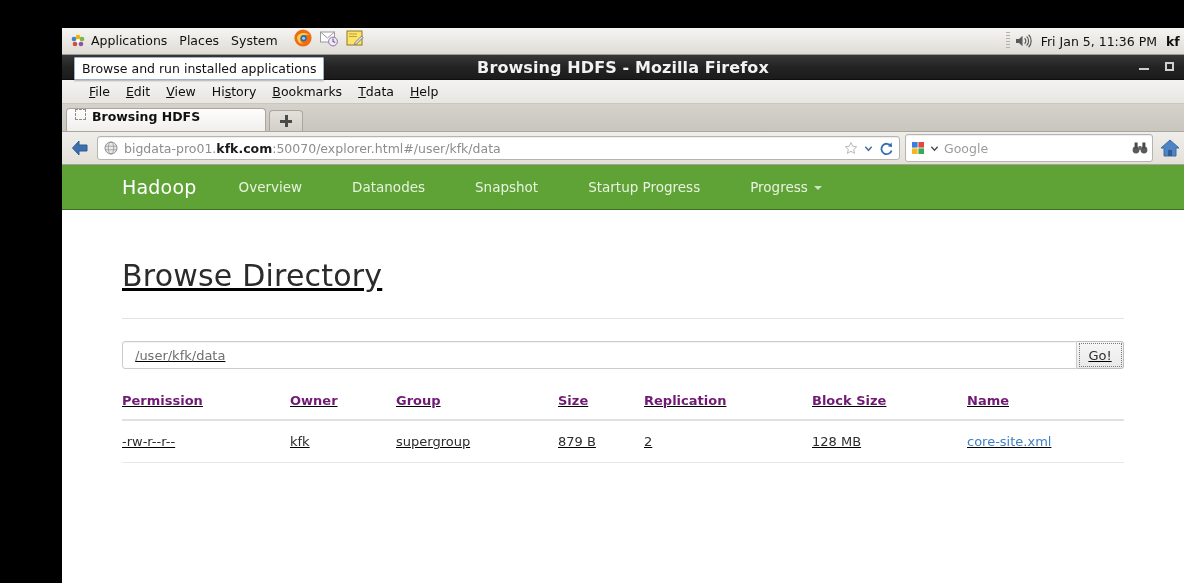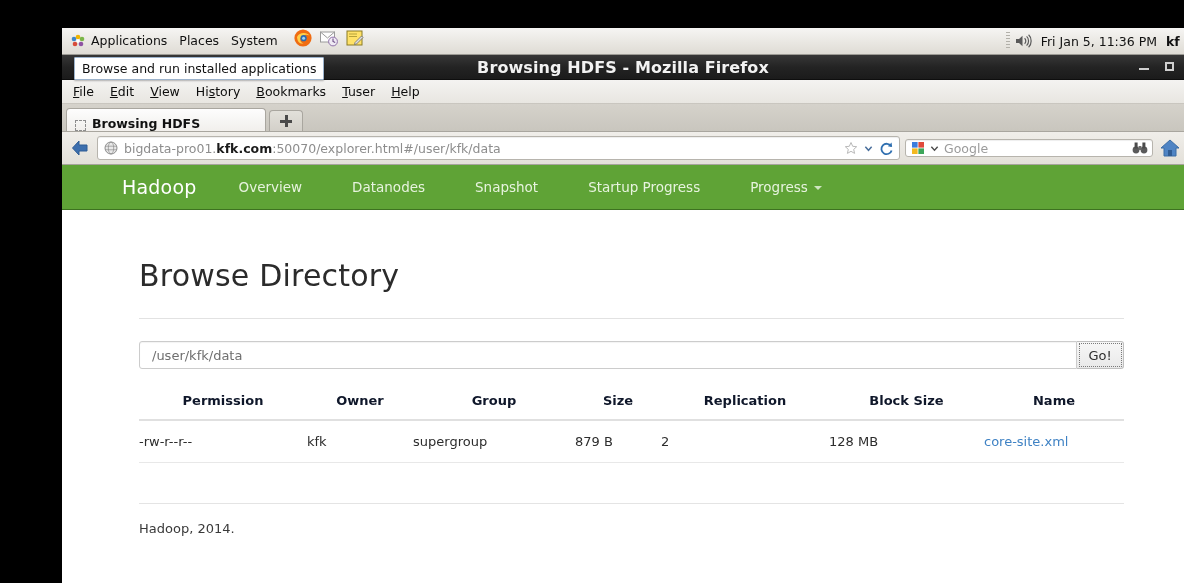--- a/index.html
+++ b/index.html
@@ -142,21 +142,21 @@
     border:2px solid #cfcfcf; box-sizing: border-box;
   }
 
   
   .ff-menubar {
     height: 23px;
     background: linear-gradient(to bottom, #f4f3f1 0%, #e8e6e1 100%);
     border-bottom: 1px solid #c9c6bf;
     display: flex;
     align-items: center;
-    padding-left: 4px;
+    padding-left: 20px;
     gap: 2px;
     font-size: 12.5px;
     color: #0d0d0d;
   }
   .ff-menubar span.mi {
     padding: 2px 7px;
     white-space: nowrap;
   }
   .ff-menubar u { text-decoration: underline; }
 
@@ -171,21 +171,21 @@
   }
   .ff-tab {
     height: 23px;
     min-width: 200px;
     max-width: 230px;
     background: linear-gradient(to bottom, #fdfdfd 0%, #f1efec 100%);
     border: 1px solid #a9a69f;
     border-bottom: none;
     border-radius: 4px 4px 0 0;
     display: flex;
-    align-items: flex-end;
+    align-items: flex-start;
     gap: 6px;
     padding: 0 10px 0 8px;
     font-size: 12.5px;
     color: #111;
     box-sizing: border-box;
   }
   .tab-favicon {
     width: 11px; height: 11px;
     border: 1px dashed #8d8d8d;
     box-sizing: border-box;
@@ -247,21 +247,21 @@
     min-width: 0;
   }
   .url-text b { color: #1b1b1b; font-weight: bold; }
   .globe-ico { width: 14px; height: 14px; flex:none; }
   .star-ico  { width: 14px; height: 14px; flex:none;}
   .chev { width: 9px; height: 9px; flex:none; }
   .reload-ico { width: 15px; height: 15px; flex:none;}
 
   .searchbar {
     width: 248px;
-    height: 18px;
+    height: 28px;
     background: #ffffff;
     border: 1px solid #b7b4ad;
     border-radius: 3px;
     display: flex;
     align-items: center;
     padding: 0 4px 0 5px;
     gap: 5px;
     box-sizing: border-box;
     box-shadow: inset 0 1px 1px rgba(0,0,0,.07);
   }
@@ -307,21 +307,22 @@
   .caret {
     width: 0; height: 0;
     border-left: 4px solid transparent;
     border-right: 4px solid transparent;
     border-top: 4px solid #cfe5c1;
     display: inline-block;
     margin-top: 2px;
   }
 
   .content {
-    padding: 0 60px 0 77px;
+    padding: 0 60px 0 60px;
+    text-decoration: underline;
   }
 
   .page-title {
     font-size: 30px;
     color: #2b2b2b;
     font-weight: normal;
     margin: 48px 0 0 0;
     padding-bottom: 25px;
     letter-spacing: .2px;
   }
@@ -363,24 +364,24 @@
     outline-offset: -3px;
   }
 
   table.files {
     width: 100%;
     border-collapse: collapse;
     margin-top: 24px;
     font-size: 13px;
   }
   table.files th {
-    text-align: center;
+    text-align: left;
     font-size: 13px;
     font-weight: bold;
-    color: #0f172a;
+    color: #701a75;
     padding: 0 0 11px 0;
     border-bottom: 2px solid #e0e0e0;
     white-space: nowrap;
   }
   table.files td {
     padding: 13px 0 13px 0;
     color: #2d2d2d;
     border-bottom: 1px solid #e8e8e8;
     white-space: nowrap;
   }
@@ -475,21 +476,21 @@
         <div class="win-btn win-max"></div>
       </div>
     </div>
 
     <div class="ff-menubar">
       <span class="mi"><u>F</u><span>ile</span></span>
       <span class="mi"><u>E</u><span>dit</span></span>
       <span class="mi"><u>V</u><span>iew</span></span>
       <span class="mi">Hi<u>s</u><span>tory</span></span>
       <span class="mi"><u>B</u><span>ookmarks</span></span>
-      <span class="mi"><u>T</u><span>user</span></span>
+      <span class="mi"><u>T</u><span>data</span></span>
       <span class="mi"><u>H</u><span>elp</span></span>
     </div>
 
     <div class="ff-tabstrip">
       <div class="ff-tab">
         <span class="tab-favicon"></span>
         <span class="tab-label">Browsing HDFS</span>
       </div>
       <div class="ff-newtab">
         <span class="plus"></span>
@@ -601,19 +602,18 @@
               <td>879 B</td>
               <td>2</td>
               <td>128 MB</td>
               <td>
                 <a href="#">core-site.xml</a>
               </td>
             </tr>
           </tbody>
         </table>
 
-        <div class="footer-note">Hadoop, 2014.</div>
       </div>
 
     </div>
 
   </div>
 </div>
 
 </body></html>

